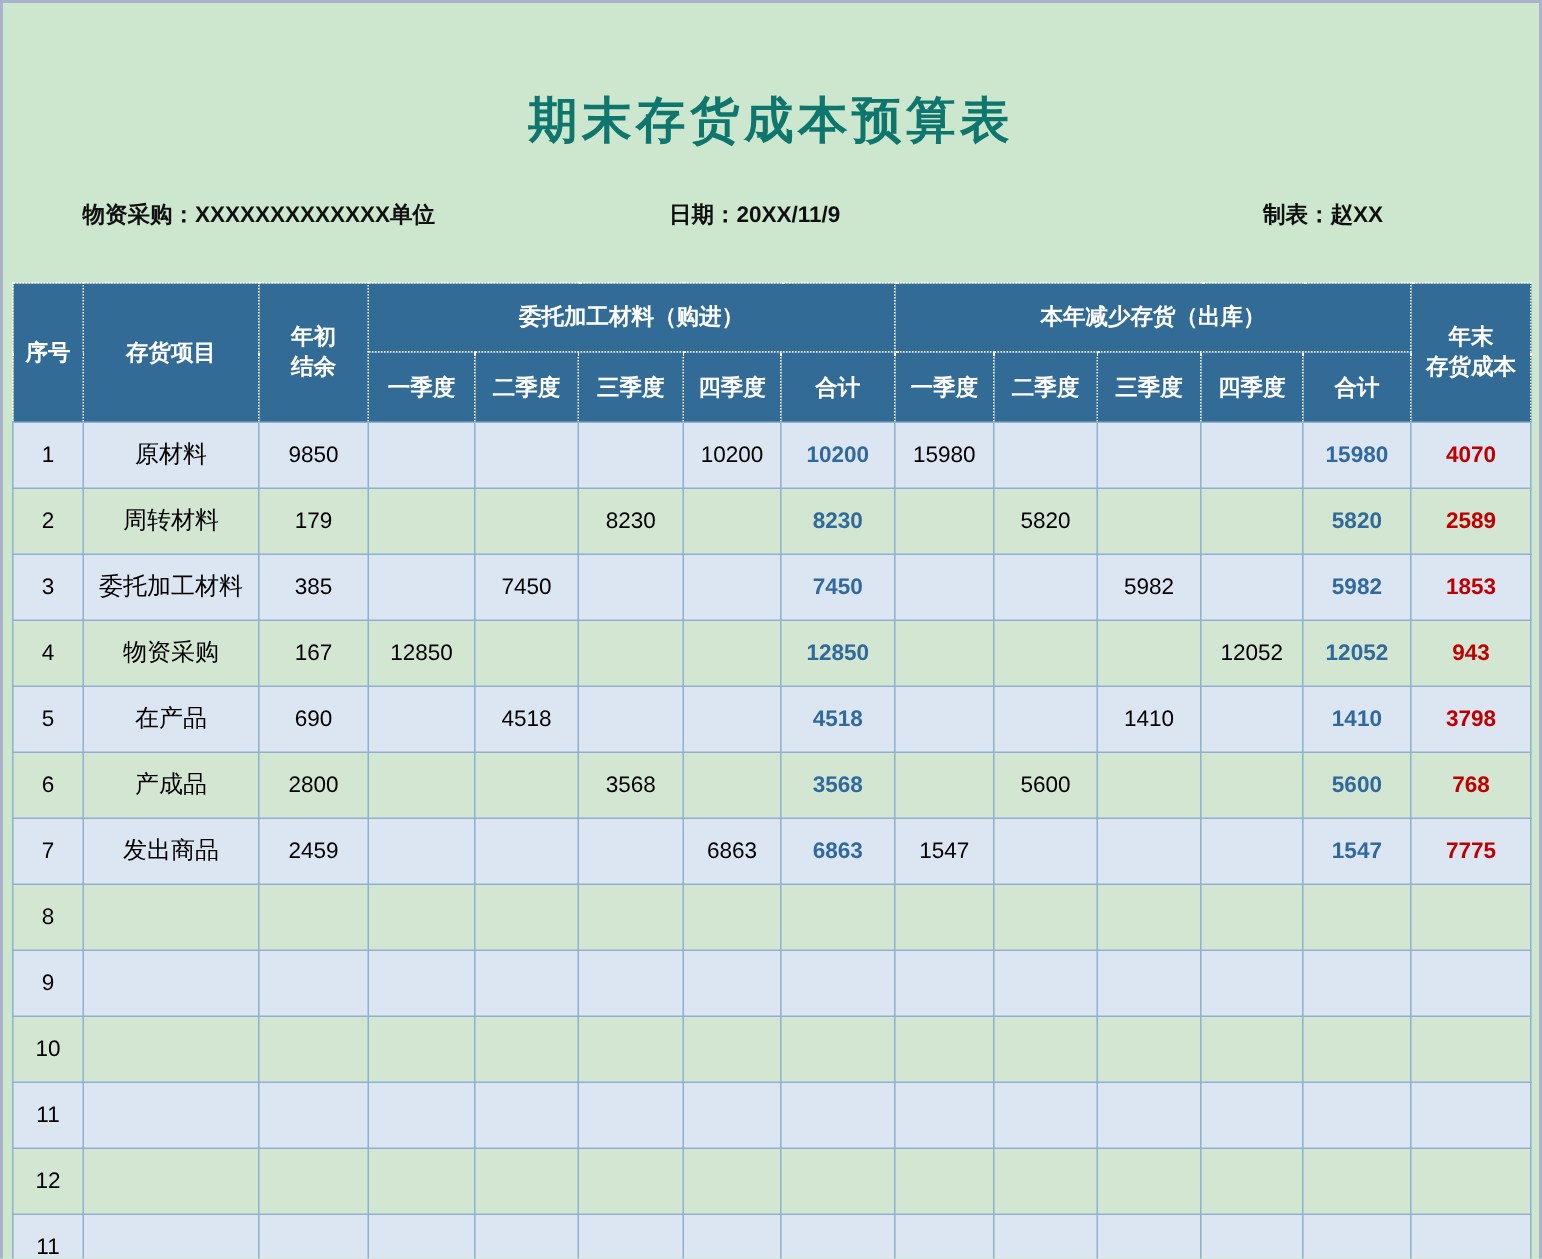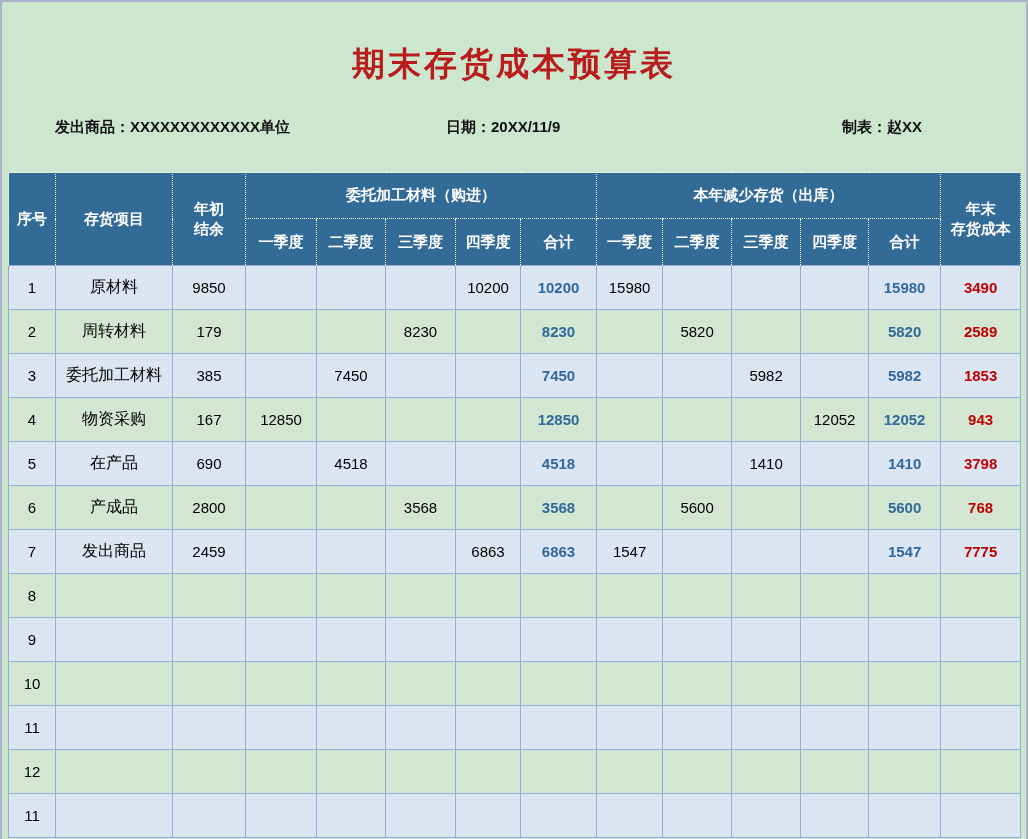--- a/index.html
+++ b/index.html
@@ -3,22 +3,22 @@
 <meta charset="utf-8">
 <style>
   html,body{margin:0;padding:0}
   body{
     width:1028px;height:839px;box-sizing:border-box;overflow:hidden;
     background:#cde7cf;
     border-top:2px solid #aab3cb;border-left:2px solid #aab3cb;border-right:2px solid #aab3cb;
     font-family:"Liberation Sans","DejaVu Sans",sans-serif;
   }
   .title{
-    margin:0;padding-top:40px;height:42px;text-align:center;
-    font-size:33px;font-weight:bold;color:#b91c1c;letter-spacing:3px;
+    margin:16px;padding-top:40px;height:42px;text-align:center;
+    font-size:33px;font-weight:bold;color:#0f766e;letter-spacing:3px;
   }
   .meta{position:relative;height:22px;margin-top:34px;font-size:15px;font-weight:bold;color:#101010}
   .meta-item{position:absolute;top:0;white-space:nowrap}
   .meta-unit{left:53px}
   .meta-date{left:444px}
   .meta-author{left:840px}
   table{
     border-collapse:collapse;table-layout:fixed;
     width:1012px;margin:32px 0 0 6px;
   }
@@ -39,21 +39,21 @@
   td.c-item{font-size:16px}
   td.c-total{color:#31699c;font-weight:bold}
   td.c-end{color:#c00000;font-weight:bold}
 </style>
 </head>
 <body>
 
 <h1 class="title">期末存货成本预算表</h1>
 
 <div class="meta">
-  <span class="meta-item meta-unit"><span>发出商品：</span><span>XXXXXXXXXXXXX单位</span></span>
+  <span class="meta-item meta-unit"><span>物资采购：</span><span>XXXXXXXXXXXXX单位</span></span>
   <span class="meta-item meta-date"><span>日期：</span><span>20XX/11/9</span></span>
   <span class="meta-item meta-author"><span>制表：</span><span>赵XX</span></span>
 </div>
 
 <table>
   <colgroup>
     <col style="width:47px">
       <col style="width:117px">
       <col style="width:73px">
     <col style="width:71px">
@@ -100,21 +100,21 @@
         <td class="c-num"></td>
         <td class="c-num"></td>
         <td class="c-num"></td>
         <td class="c-num">10200</td>
         <td class="c-total">10200</td>
         <td class="c-num">15980</td>
         <td class="c-num"></td>
         <td class="c-num"></td>
         <td class="c-num"></td>
         <td class="c-total">15980</td>
-        <td class="c-end">3490</td>
+        <td class="c-end">4070</td>
       </tr>
       <tr class="even">
         <td class="c-no">2</td>
         <td class="c-item">周转材料</td>
         <td class="c-num">179</td>
         <td class="c-num"></td>
         <td class="c-num"></td>
         <td class="c-num">8230</td>
         <td class="c-num"></td>
         <td class="c-total">8230</td>

